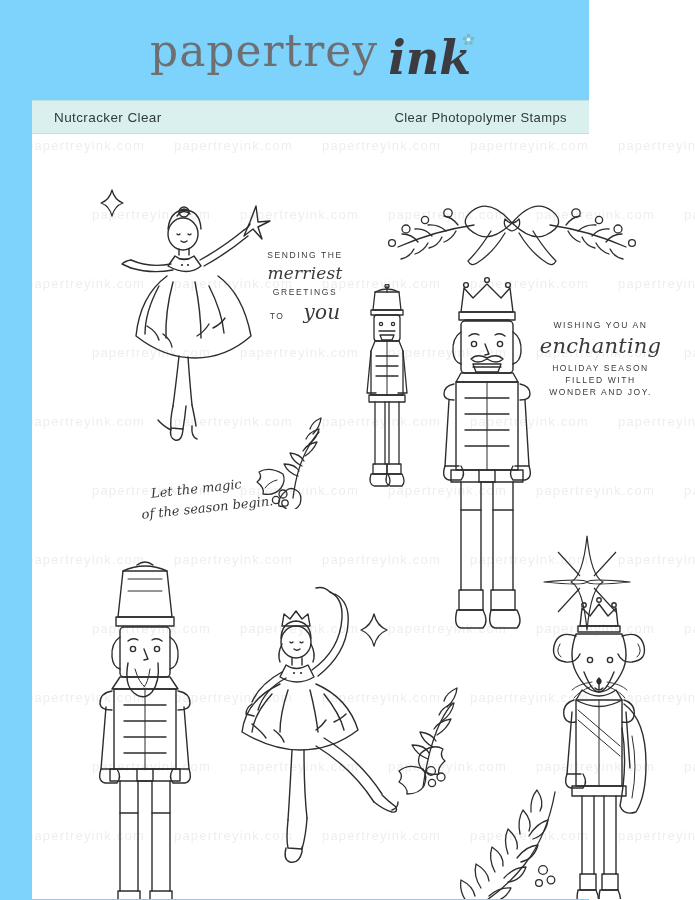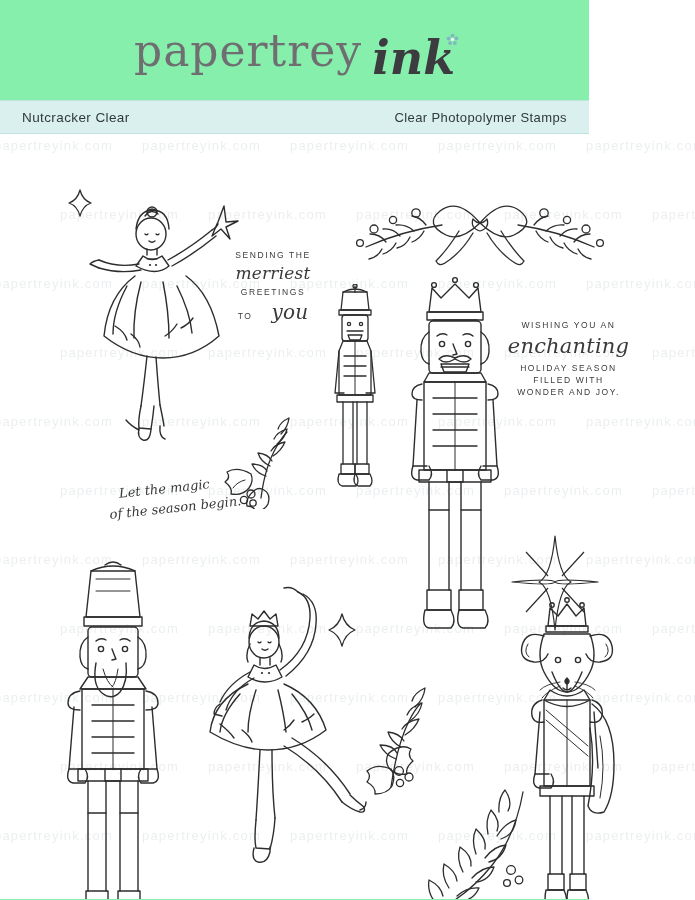--- a/index.html
+++ b/index.html
@@ -13,22 +13,23 @@
     font-family: "Liberation Sans", sans-serif;
     color: #3b3b3b;
     overflow: hidden;
     position: relative;
   }
 
   .page {
     position: relative;
     width: 589px;
     height: 900px;
-    background: #86efac;
+    background: #7dd3fc;
     box-sizing: border-box;
+    padding-left: 32px;
   }
 
   
   .brand {
     height: 100px;
     display: flex;
     align-items: center;
     justify-content: center;
     gap: 10px;
   }

